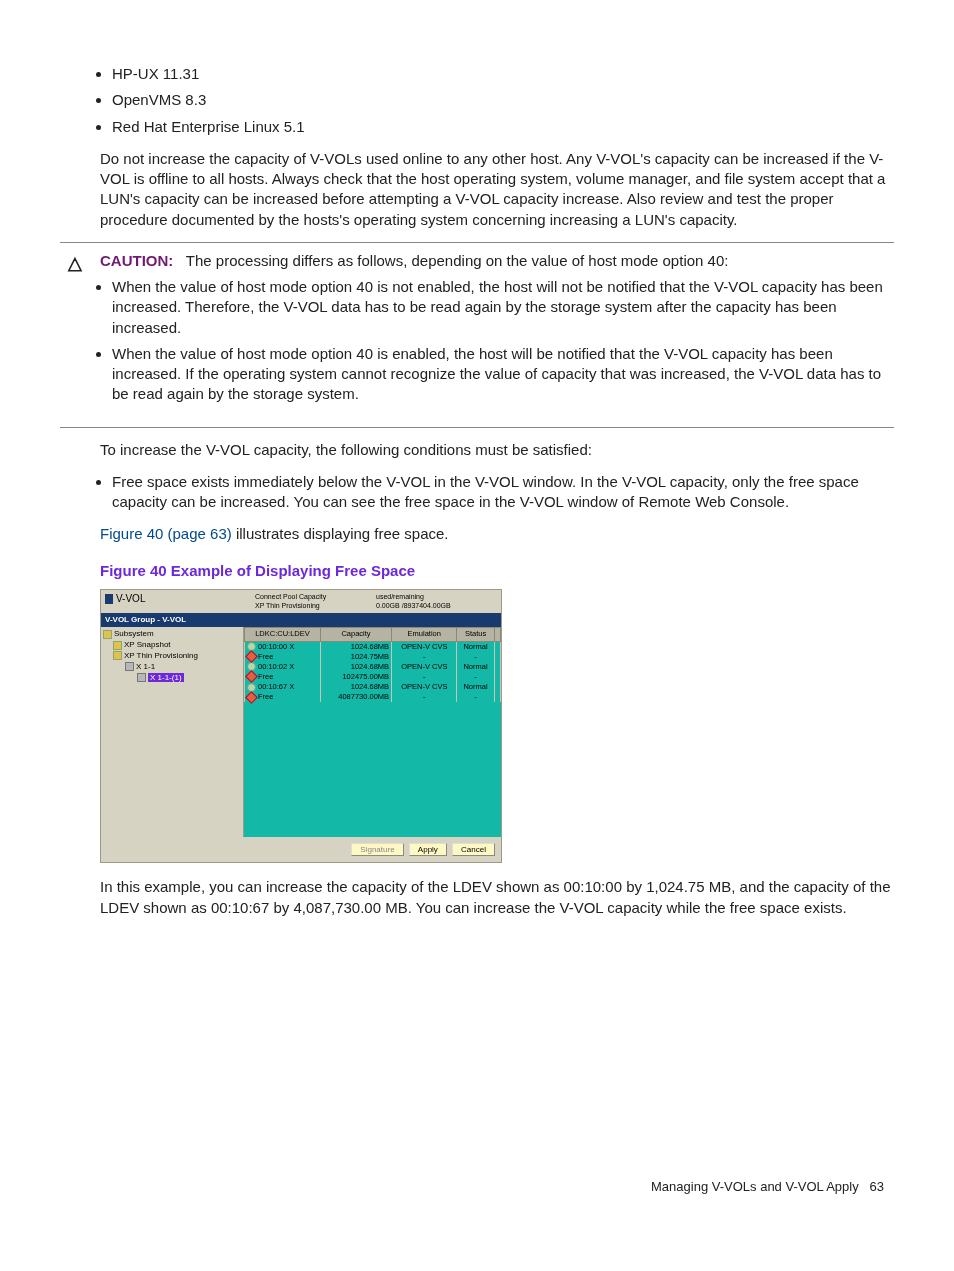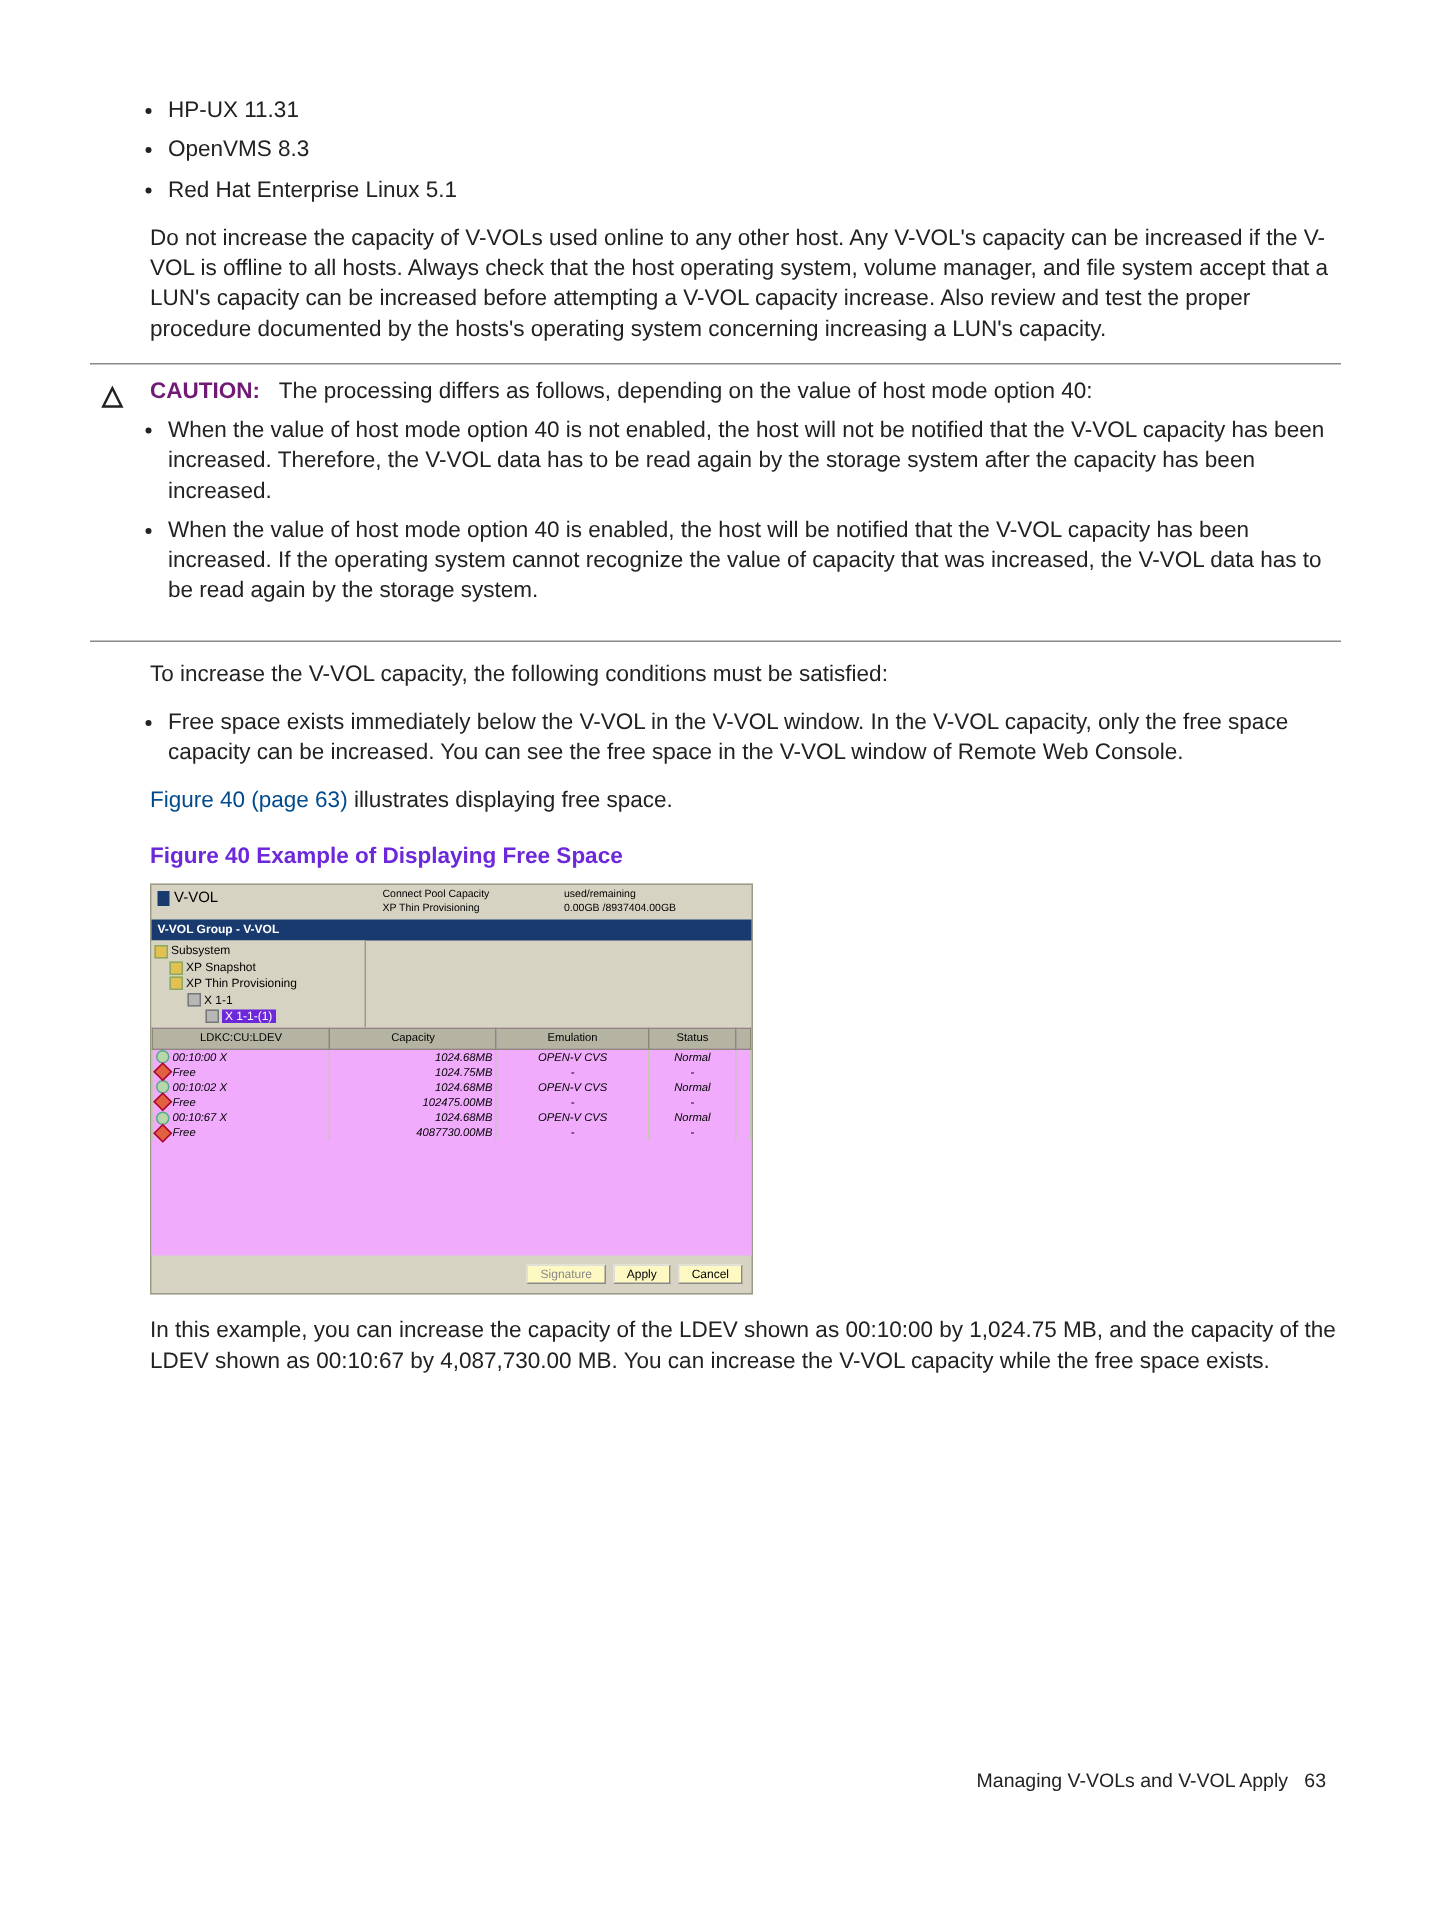--- a/index.html
+++ b/index.html
@@ -87,21 +87,20 @@
   .group-bar {
     background: #183a6e;
     color: #fff;
     font-size: 8px;
     font-weight: bold;
     padding: 2px 4px;
   }
   .shot-body {
     display: flex;
     height: 210px;
-    flex-direction: column;
   }
   .tree {
     width: 138px;
     border-right: 1px solid #9b9b88;
     padding: 2px;
     background: #d6d3c2;
   }
   .tree .tnode { white-space: nowrap; }
   .tree .indent1 { padding-left: 10px; }
   .tree .indent2 { padding-left: 22px; }
@@ -116,41 +115,40 @@
     width:7px;height:7px;
     vertical-align:middle;
     margin-right:2px;
   }
   .ico.folder { background:#e3c04f; border:1px solid #8a6; }
   .ico.drive  { background:#b7b7b7; border:1px solid #777; }
   .ico.disk   { background:#b7d7aa; border:1px solid #5a8; border-radius:50%; }
   .ico.star   { background:#e06040; border:1px solid #a03; transform:rotate(45deg); }
   .grid {
     flex:1;
-    background: #f0abfc;
+    background: #14b8a6;
     overflow:hidden;
     position:relative;
   }
   .grid table {
     width:100%;
     border-collapse:collapse;
     font-size:7.5px;
   }
   .grid th {
     background:#b5b3a2;
     border:1px solid #8a8978;
     padding:1px 2px;
     font-weight:normal;
   }
   .grid td {
     border-left:1px solid #c7c5b4;
     border-right:1px solid #c7c5b4;
     padding:0 2px;
     white-space:nowrap;
-    font-style:italic;
   }
   .grid td.right { text-align:right; }
   .grid td.center { text-align:center; }
   .shot-buttons {
     text-align:right;
     padding:6px;
   }
   .shot-buttons button {
     font-size:8px;
     padding:1px 8px;

